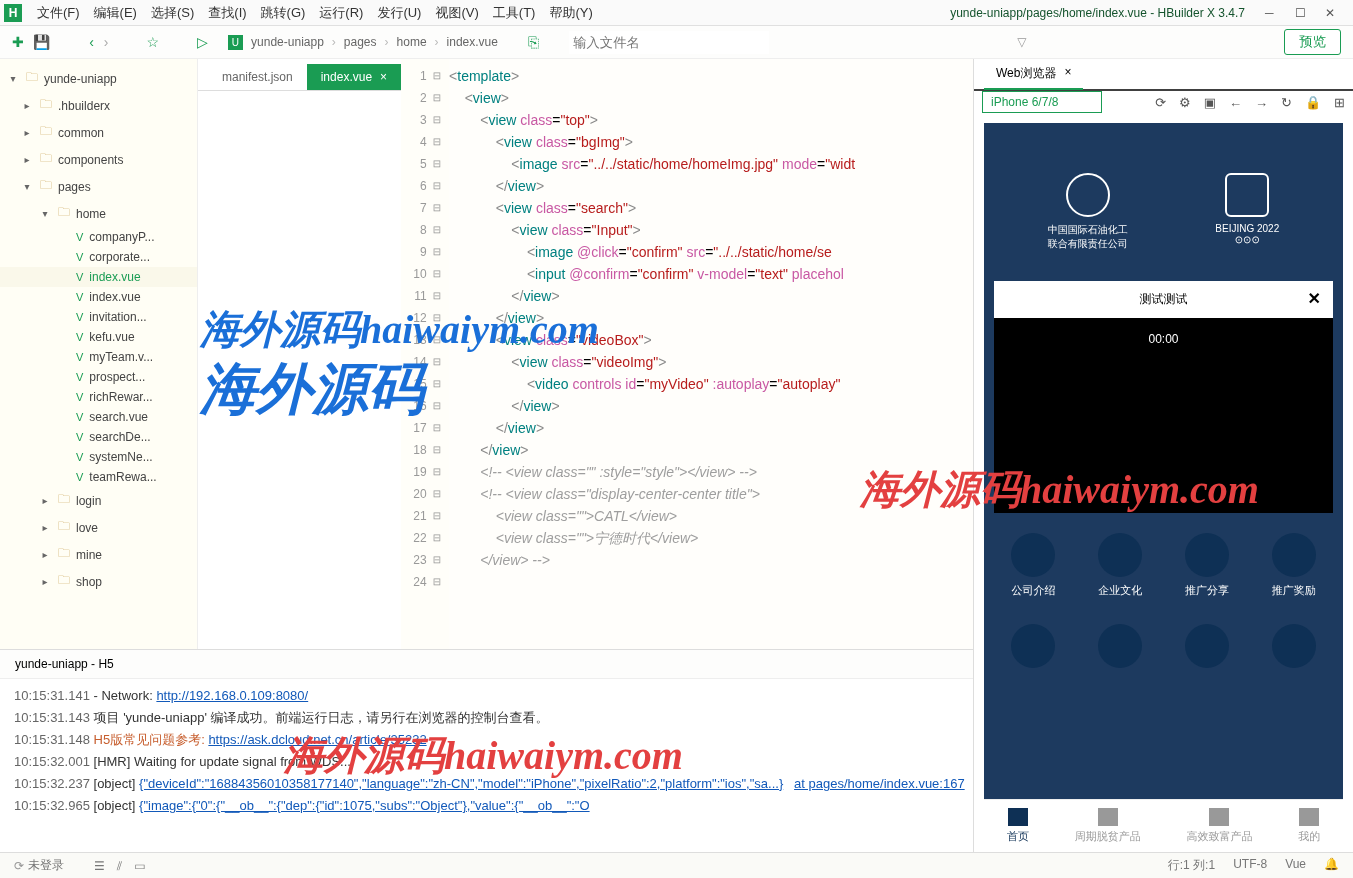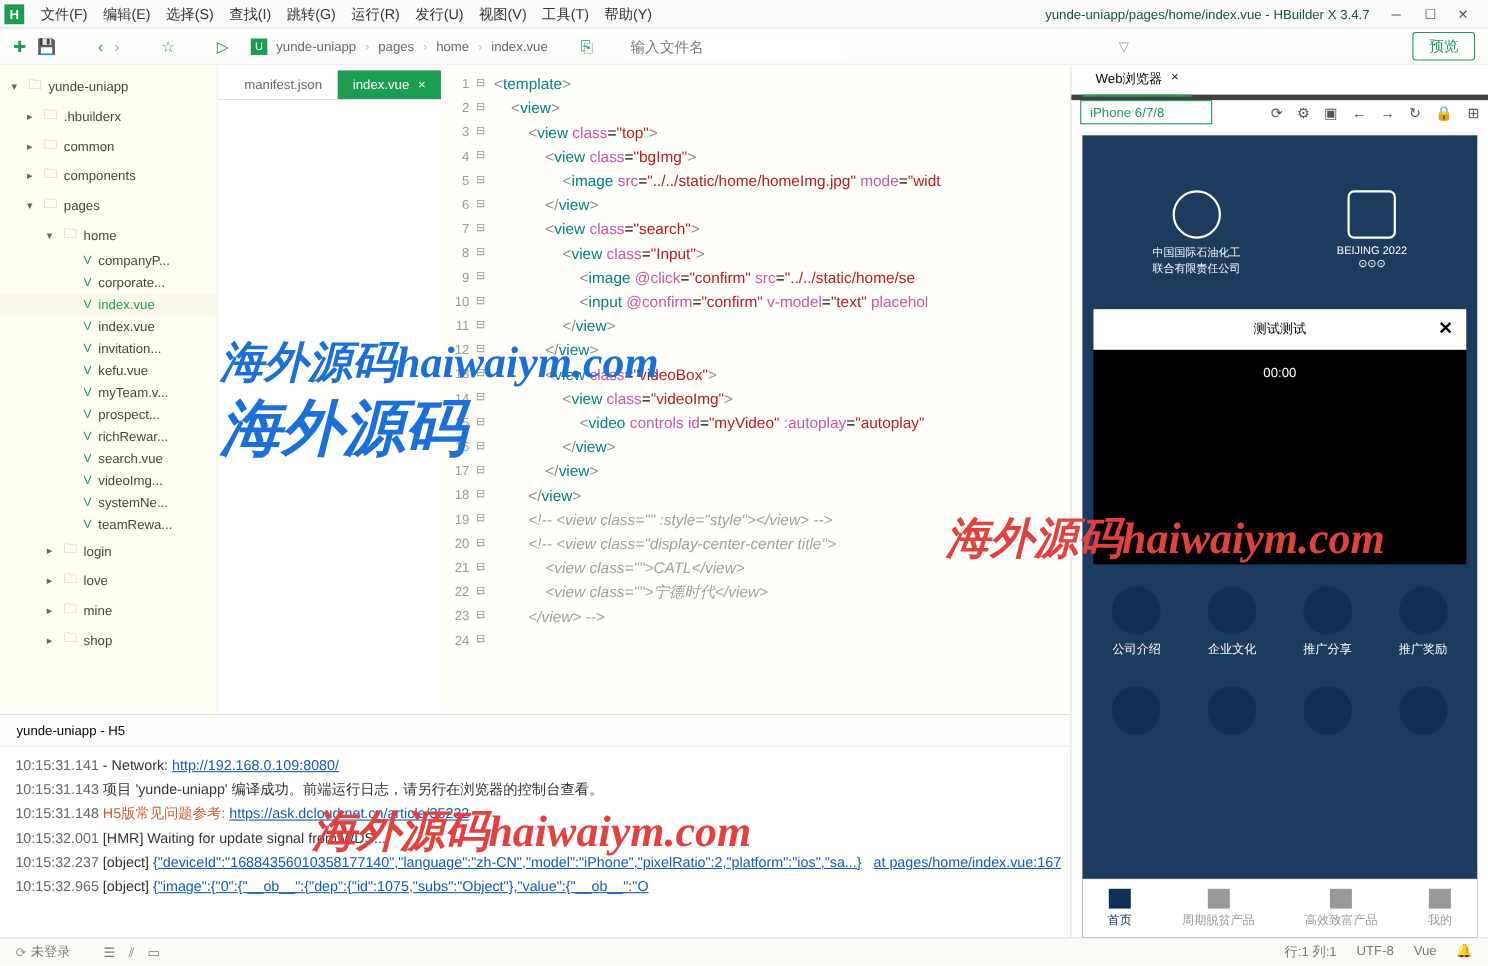--- a/index.html
+++ b/index.html
@@ -39,21 +39,21 @@
 .c-tag{color:#008080}.c-attr{color:#c858a3}.c-str{color:#b71c1c}.c-punc{color:#8a8a8a}.c-cmt{color:#9e9e9e;font-style:italic}
 .minimap{width:60px;background:#fafaf5;border-left:1px solid #eee}
 .mm-line{height:3px;margin:1px 4px;background:#c9d8c9;opacity:.6}
 .console-head{height:30px;display:flex;align-items:center;padding:0 15px;border-top:1px solid #ddd;border-bottom:1px solid #eee;background:#fdfdfc;justify-content:space-between}
 .console-tools{display:flex;gap:14px;color:#888}
 .console{height:170px;overflow:auto;font-family:Consolas,monospace;font-size:13px;line-height:22px;padding:6px 14px;color:#333}
 .ts{color:#666}.link{color:#1259b9;text-decoration:underline}.warn{color:#c75e2e}
 .statusbar{position:absolute;bottom:0;left:0;right:0;height:26px;background:#fafaf7;border-top:1px solid #ddd;display:flex;align-items:center;padding:0 14px;color:#777;font-size:12px}
 .sb-right{margin-left:auto;display:flex;gap:18px}
 .browser-panel{position:absolute;top:59px;right:0;width:380px;height:793px;background:#fff;border-left:1px solid #ddd;display:flex;flex-direction:column}
-.bp-tab{height:32px;border-bottom:5px solid #404040;display:flex;align-items:center;padding-left:10px}
+.bp-tab{height:32px;border-bottom:2px solid #404040;display:flex;align-items:center;padding-left:10px}
 .bp-tab-item{padding:6px 12px;border-bottom:2px solid #1a9c53;display:flex;gap:8px}
 .bp-url{margin:8px;border:1px solid #ccc;padding:5px 8px;font-size:13px}
 .bp-controls{display:flex;align-items:center;padding:0 8px;gap:16px}
 .device-sel{border:1px solid #1a9c53;color:#1a9c53;padding:3px 18px 3px 8px;width:120px}
 .bp-icons{display:flex;gap:13px;color:#555;margin-left:auto;font-size:13px}
 .phone-preview{flex:1;margin:10px 10px 0;background:#1d3a5f;position:relative;overflow:hidden}
 .pp-search{margin:26px 20px 0;background:rgba(255,255,255,.2);border-radius:6px;padding:8px;color:#fff;text-align:center}
 .pp-logos{display:flex;justify-content:space-around;padding:50px 20px 30px;color:#fff;font-size:10px;text-align:center}
 .pp-logo-ico{width:44px;height:44px;border:2px solid #fff;border-radius:50%;margin:0 auto 6px}
 .pp-video{margin:0 10px;background:#000;height:232px;position:relative}
@@ -196,21 +196,21 @@
         <span>richRewar...</span>
       </div>
       <div class="tree-item lvl3">
         <span class="tree-caret"></span>
         <span class="tree-icon file">V</span>
         <span>search.vue</span>
       </div>
       <div class="tree-item lvl3">
         <span class="tree-caret"></span>
         <span class="tree-icon file">V</span>
-        <span>videoImg...</span>
+        <span>searchDe...</span>
       </div>
       <div class="tree-item lvl3">
         <span class="tree-caret"></span>
         <span class="tree-icon file">V</span>
         <span>systemNe...</span>
       </div>
       <div class="tree-item lvl3">
         <span class="tree-caret"></span>
         <span class="tree-icon file">V</span>
         <span>teamRewa...</span>

